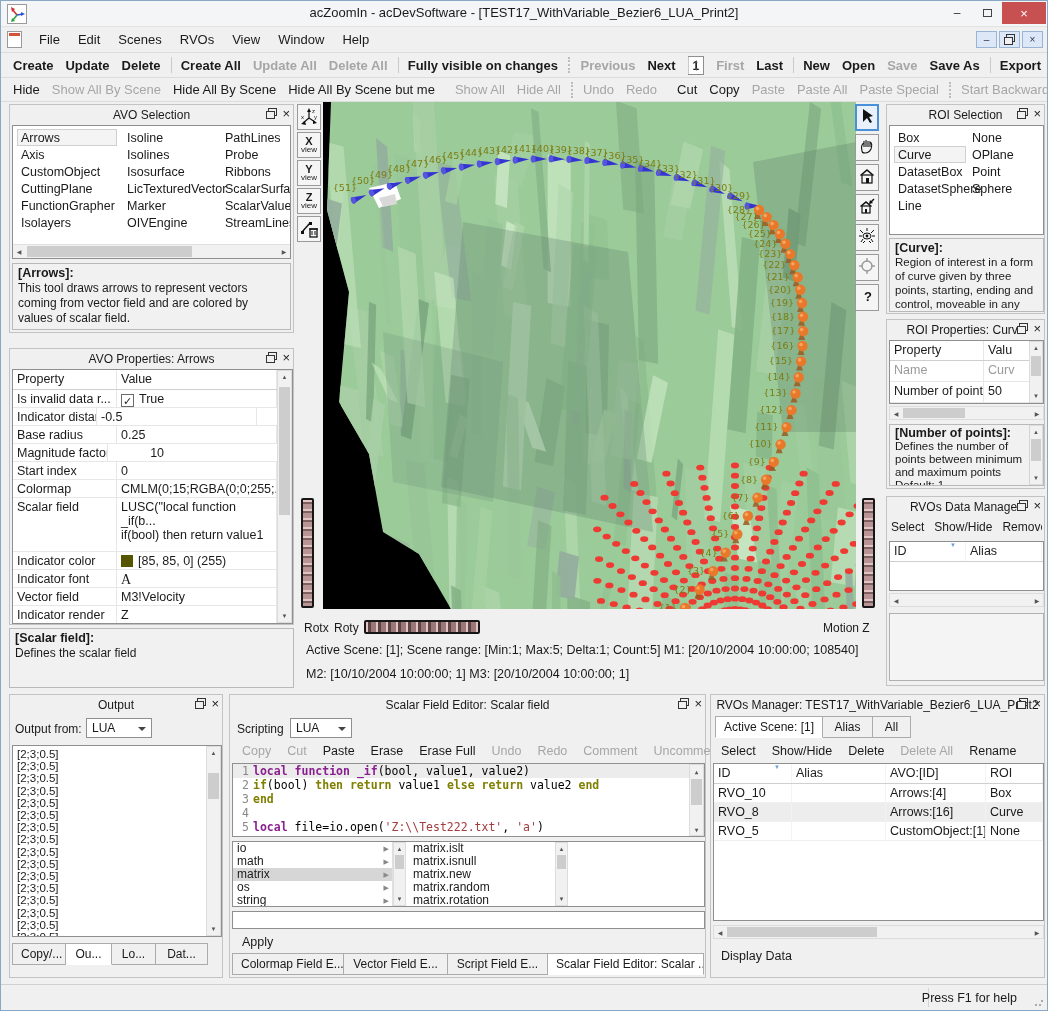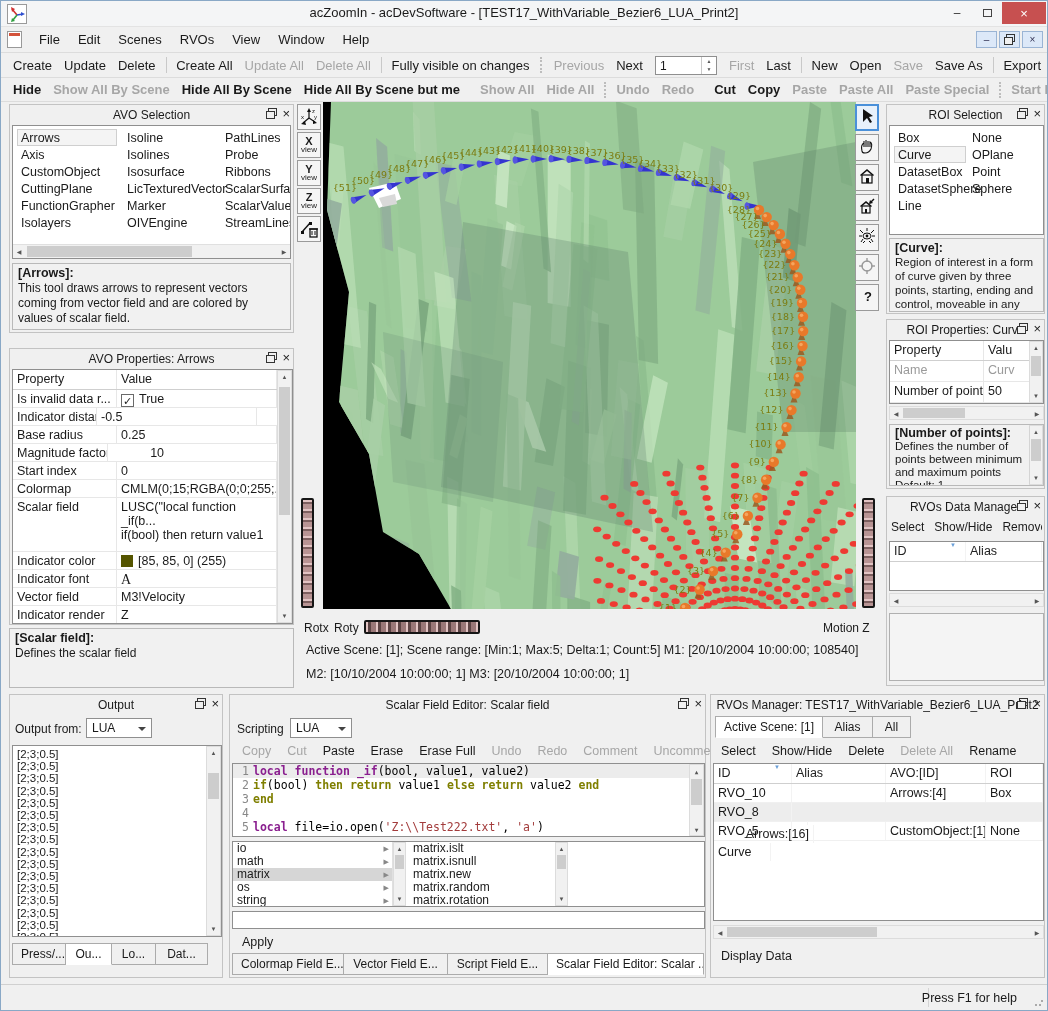--- a/index.html
+++ b/index.html
@@ -16,22 +16,22 @@
   .maxico{width:9px;height:8px;border:1px solid #444;}
   
   .menubar{position:absolute;left:0;top:26px;right:0;height:26px;background:#f0f0f0;border-bottom:1px solid #dcdcdc;display:flex;align-items:center;}
   .mdiicon{width:15px;height:17px;margin:0 8px 0 6px;background:#fff;border:1px solid #999;position:relative;}
   .mdiicon::before{content:"";position:absolute;left:1px;top:1px;right:1px;height:3px;background:#d4533b;}
   .mi{padding:3px 9px;font-size:13px;}
   .mdibtns{position:absolute;right:4px;top:4px;display:flex;gap:2px;}
   .mdib{width:21px;height:17px;background:#dce8f8;border:1px solid #9ab4d4;display:flex;align-items:center;justify-content:center;font-size:10px;color:#335;}
   
   .tb{position:absolute;left:0;right:0;display:flex;align-items:center;background:#f0f0f0;border-bottom:1px solid #dcdcdc;padding-left:6px;}
-  #tb1{top:52px;height:25px;}
-  #tb2{top:77px;height:24px;font-weight:bold;}
+  #tb1{top:52px;height:25px;font-weight:bold;}
+  #tb2{top:77px;height:24px;}
   .tbtn{font-size:13px;padding:2px 6px;white-space:nowrap;}
   .tbtn.dis{color:#a6a6a6;}
   .tsep{width:1px;height:16px;background:#c9c9c9;margin:0 4px;}
   .tgrip{width:5px;height:16px;margin:0 4px;border-left:2px dotted #bdbdbd;}
   .spinbox{width:88px;height:19px;background:#fff;border:1px solid #8f8f8f;position:relative;font-size:12px;margin:0 6px;}
   .spinbox .val{position:absolute;left:4px;top:2px;}
   .spinbox .sp{position:absolute;right:0;top:0;bottom:0;width:15px;border-left:1px solid #c9c9c9;display:flex;flex-direction:column;}
   .spinbox .sp div{flex:1;display:flex;align-items:center;justify-content:center;font-size:5px;color:#555;}
   
   .panel{position:absolute;background:#f0f0f0;border:1px solid #c3c3c3;}
@@ -1108,21 +1108,21 @@
           <div>[2;3;0.5]</div>
           <div>[2;3;0.5]</div>
         </div>
         <div class="vsb" style="right: 0px; top: 0px; bottom: 0px; width: 15px; border-left: 1px solid rgb(220, 220, 220);">
           <div class="sba up">▲</div>
           <div class="sba dn">▼</div>
           <div class="sbt" style="top: 26px; height: 26px; left: 1px; right: 1px;"></div>
         </div>
       </div>
     <div class="tabs" id="out-tabs" style="left:2px;top:248px">
-        <div class="tab" style="width: 54px;">Press/...</div>
+        <div class="tab" style="width: 54px;">Copy/...</div>
         <div class="tab active" style="width: 46px;">Ou...</div>
         <div class="tab" style="width: 44px;">Lo...</div>
         <div class="tab" style="width: 52px;">Dat...</div>
       </div>
   </div>
 
   <div class="panel" id="sfe" style="left:228px;top:693px;width:477px;height:284px">
     <div class="ptitle">Scalar Field Editor: Scalar field</div>
     <div class="pbtns">
         <span class="fico"></span>
@@ -1213,24 +1213,24 @@
           <div class="tc" style="width: 94px;">Alias</div>
           <div class="tc" style="width: 100px;">AVO:[ID]</div>
           <div class="tc" style="width: 57px;">ROI</div>
         </div>
         <div class="trow" style="height: 19px;">
           <div class="tc" style="width: 78px;">RVO_10</div>
           <div class="tc" style="width: 94px;"></div>
           <div class="tc" style="width: 100px;">Arrows:[4]</div>
           <div class="tc" style="width: 57px;">Box</div>
         </div>
-        <div class="trow" style="height: 19px; background: rgb(237, 237, 237); flex-direction: column;">
+        <div class="trow" style="height: 19px; background: rgb(237, 237, 237);">
           <div class="tc" style="width: 78px;">RVO_8</div>
           <div class="tc" style="width: 94px;"></div>
-          <div class="tc" style="width: 100px; text-align: right;">Arrows:[16]</div>
+          <div class="tc" style="width: 100px;">Arrows:[16]</div>
           <div class="tc" style="width: 57px;">Curve</div>
         </div>
         <div class="trow" style="height: 19px;">
           <div class="tc" style="width: 78px;">RVO_5</div>
           <div class="tc" style="width: 94px;"></div>
           <div class="tc" style="width: 100px;">CustomObject:[1]</div>
           <div class="tc" style="width: 57px;">None</div>
         </div>
       </div>
     <div class="hsb" id="rvom-hsb" style="left:2px;top:230px;width:331px;height:14px">

